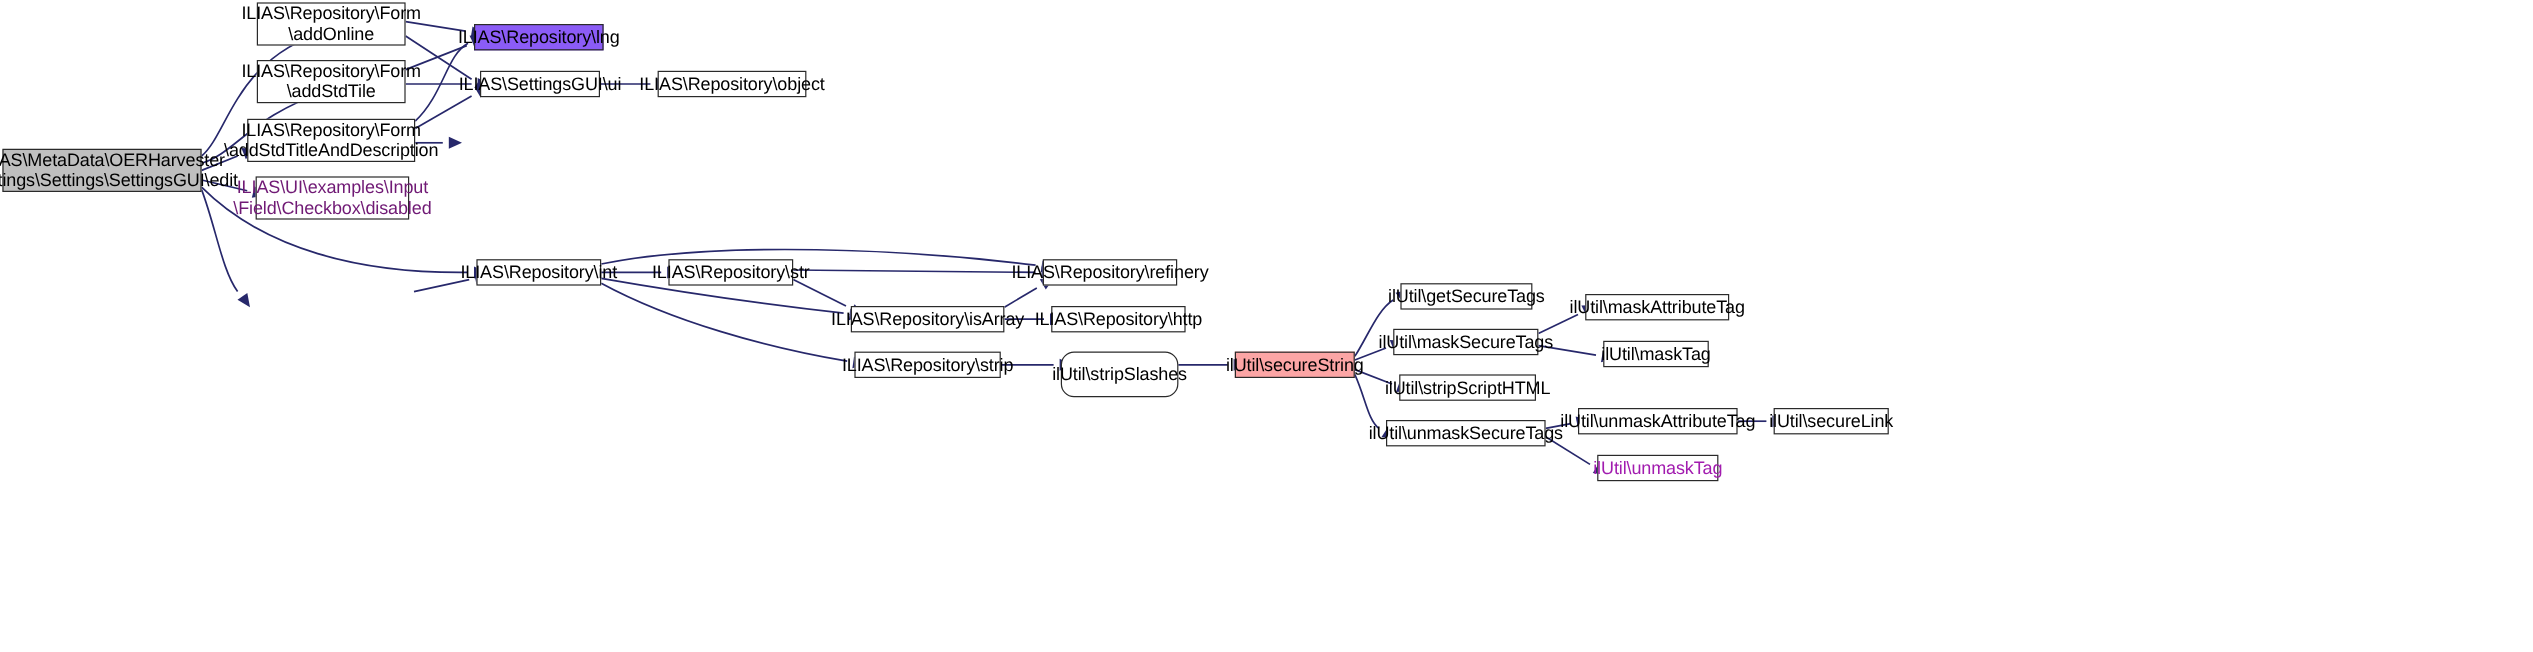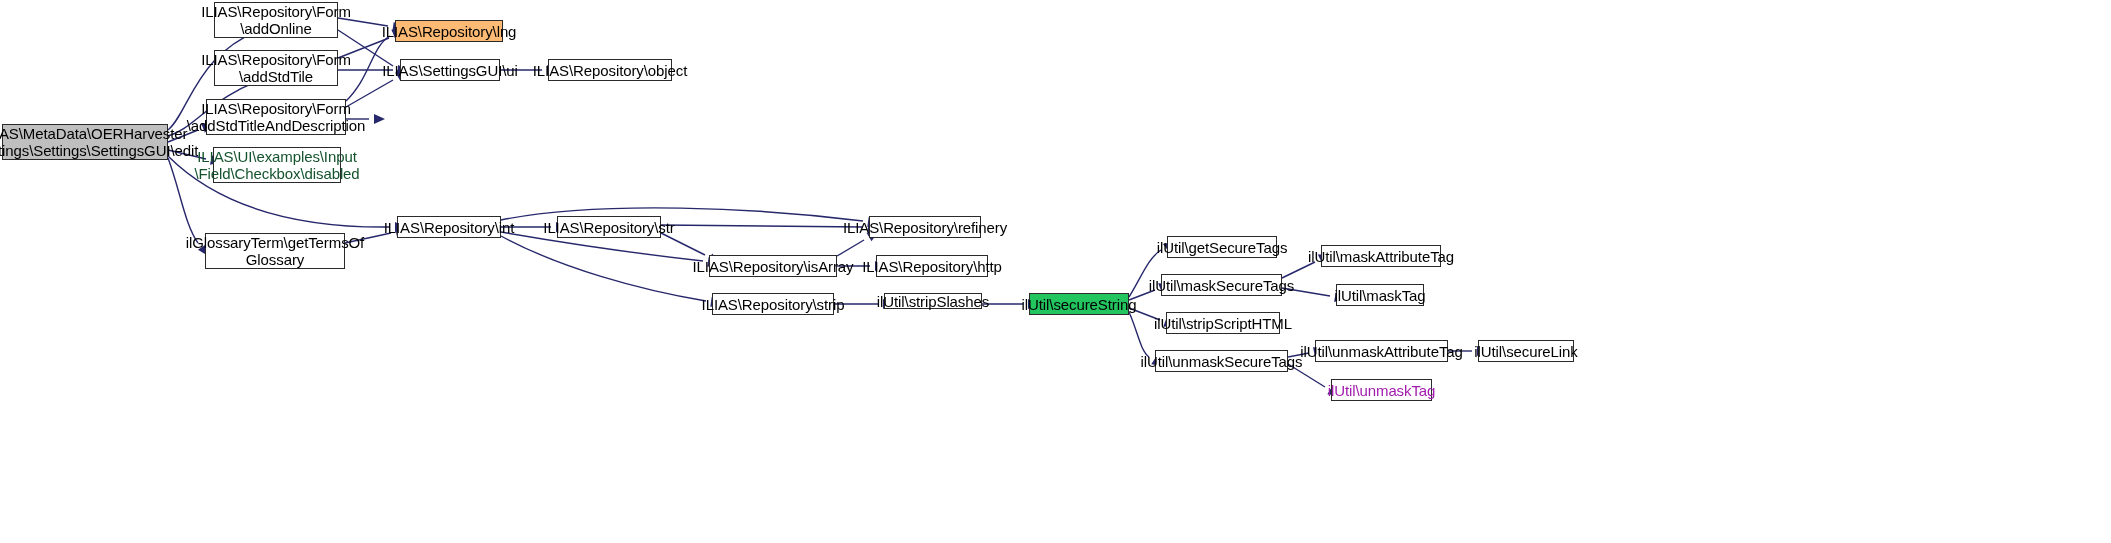--- a/index.html
+++ b/index.html
@@ -122,35 +122,33 @@
       <polygon points="0,-5 0,5 11,0" fill="#27286b" transform="translate(1477,351) rotate(0)"></polygon>
     </svg>
 <div class="node root" style="left: 2px; top: 124px; width: 166px; height: 36px; border-color: rgb(42, 42, 42); background: rgb(191, 191, 191); color: rgb(0, 0, 0);"><span>ILIAS\MetaData\OERHarvester
 \Settings\Settings\SettingsGUI\edit</span></div>
     <div class="node" style="left: 214px; top: 2px; width: 124px; height: 36px; border-color: rgb(42, 42, 42); background: rgb(255, 255, 255); color: rgb(0, 0, 0);"><span>ILIAS\Repository\Form
 \addOnline</span></div>
     <div class="node" style="left: 214px; top: 50px; width: 124px; height: 36px; border-color: rgb(42, 42, 42); background: rgb(255, 255, 255); color: rgb(0, 0, 0);"><span>ILIAS\Repository\Form
 \addStdTile</span></div>
     <div class="node" style="left: 206px; top: 99px; width: 140px; height: 36px; border-color: rgb(42, 42, 42); background: rgb(255, 255, 255); color: rgb(0, 0, 0);"><span>ILIAS\Repository\Form
 \addStdTitleAndDescription</span></div>
-    <div class="node" style="left: 213px; top: 147px; width: 128px; height: 36px; border-color: rgb(42, 42, 42); background: rgb(255, 255, 255); color: #14532d;"><span>ILIAS\UI\examples\Input
+    <div class="node" style="left: 213px; top: 147px; width: 128px; height: 36px; border-color: rgb(42, 42, 42); background: rgb(255, 255, 255); color: #701a75;"><span>ILIAS\UI\examples\Input
 \Field\Checkbox\disabled</span></div>
-    <div class="node" style="left: 205px; top: 233px; width: 140px; height: 36px; border-color: rgb(42, 42, 42); background: rgb(255, 255, 255); color: rgb(0, 0, 0);"><span>ilGlossaryTerm\getTermsOf
-Glossary</span></div>
-    <div class="node" style="left: 395px; top: 20px; width: 108px; height: 22px; border-color: rgb(42, 42, 42); background: #fdba74; color: rgb(0, 0, 0); align-items: center;"><span>ILIAS\Repository\lng</span></div>
+    <div class="node" style="left: 395px; top: 20px; width: 108px; height: 22px; border-color: rgb(42, 42, 42); background: #8b5cf6; color: rgb(0, 0, 0); align-items: center;"><span>ILIAS\Repository\lng</span></div>
     <div class="node" style="left: 400px; top: 59px; width: 100px; height: 22px; border-color: rgb(42, 42, 42); background: rgb(255, 255, 255); color: rgb(0, 0, 0);"><span>ILIAS\SettingsGUI\ui</span></div>
     <div class="node" style="left: 548px; top: 59px; width: 124px; height: 22px; border-color: rgb(42, 42, 42); background: rgb(255, 255, 255); color: rgb(0, 0, 0);"><span>ILIAS\Repository\object</span></div>
     <div class="node" style="left: 397px; top: 216px; width: 104px; height: 22px; border-color: rgb(42, 42, 42); background: rgb(255, 255, 255); color: rgb(0, 0, 0);"><span>ILIAS\Repository\int</span></div>
     <div class="node" style="left: 557px; top: 216px; width: 104px; height: 22px; border-color: rgb(42, 42, 42); background: rgb(255, 255, 255); color: rgb(0, 0, 0);"><span>ILIAS\Repository\str</span></div>
     <div class="node" style="left: 709px; top: 255px; width: 128px; height: 22px; border-color: rgb(42, 42, 42); background: rgb(255, 255, 255); color: rgb(0, 0, 0);"><span>ILIAS\Repository\isArray</span></div>
     <div class="node" style="left: 712px; top: 293px; width: 122px; height: 22px; border-color: rgb(42, 42, 42); background: rgb(255, 255, 255); color: rgb(0, 0, 0);"><span>ILIAS\Repository\strip</span></div>
     <div class="node" style="left: 869px; top: 216px; width: 112px; height: 22px; border-color: rgb(42, 42, 42); background: rgb(255, 255, 255); color: rgb(0, 0, 0);"><span>ILIAS\Repository\refinery</span></div>
     <div class="node" style="left: 876px; top: 255px; width: 112px; height: 22px; border-color: rgb(42, 42, 42); background: rgb(255, 255, 255); color: rgb(0, 0, 0);"><span>ILIAS\Repository\http</span></div>
-    <div class="node" style="left: 884px; top: 293px; width: 98px; height: 16px; border-color: rgb(42, 42, 42); background: rgb(255, 255, 255); color: rgb(0, 0, 0);"><span>ilUtil\stripSlashes</span></div>
-    <div class="node" style="left: 1029px; top: 293px; width: 100px; height: 22px; border-color: rgb(42, 42, 42); background: #22c55e; color: rgb(0, 0, 0);"><span>ilUtil\secureString</span></div>
+    <div class="node" style="left: 884px; top: 293px; width: 98px; height: 38px; border-color: rgb(42, 42, 42); background: rgb(255, 255, 255); color: rgb(0, 0, 0); border-radius: 11px;"><span>ilUtil\stripSlashes</span></div>
+    <div class="node" style="left: 1029px; top: 293px; width: 100px; height: 22px; border-color: rgb(42, 42, 42); background: #fca5a5; color: rgb(0, 0, 0);"><span>ilUtil\secureString</span></div>
     <div class="node" style="left: 1167px; top: 236px; width: 110px; height: 22px; border-color: rgb(42, 42, 42); background: rgb(255, 255, 255); color: rgb(0, 0, 0);"><span>ilUtil\getSecureTags</span></div>
     <div class="node" style="left: 1161px; top: 274px; width: 121px; height: 22px; border-color: rgb(42, 42, 42); background: rgb(255, 255, 255); color: rgb(0, 0, 0);"><span>ilUtil\maskSecureTags</span></div>
     <div class="node" style="left: 1166px; top: 312px; width: 114px; height: 22px; border-color: rgb(42, 42, 42); background: rgb(255, 255, 255); color: rgb(0, 0, 0);"><span>ilUtil\stripScriptHTML</span></div>
     <div class="node" style="left: 1155px; top: 350px; width: 133px; height: 22px; border-color: rgb(42, 42, 42); background: rgb(255, 255, 255); color: rgb(0, 0, 0);"><span>ilUtil\unmaskSecureTags</span></div>
     <div class="node" style="left: 1321px; top: 245px; width: 120px; height: 22px; border-color: rgb(42, 42, 42); background: rgb(255, 255, 255); color: rgb(0, 0, 0);"><span>ilUtil\maskAttributeTag</span></div>
     <div class="node" style="left: 1336px; top: 284px; width: 88px; height: 22px; border-color: rgb(42, 42, 42); background: rgb(255, 255, 255); color: rgb(0, 0, 0);"><span>ilUtil\maskTag</span></div>
     <div class="node" style="left: 1315px; top: 340px; width: 133px; height: 22px; border-color: rgb(42, 42, 42); background: rgb(255, 255, 255); color: rgb(0, 0, 0);"><span>ilUtil\unmaskAttributeTag</span></div>
     <div class="node" style="left: 1331px; top: 379px; width: 101px; height: 22px; border-color: rgb(42, 42, 42); background: rgb(255, 255, 255); color: #a21caf;"><span>ilUtil\unmaskTag</span></div>
     <div class="node" style="left: 1478px; top: 340px; width: 96px; height: 22px; border-color: rgb(42, 42, 42); background: rgb(255, 255, 255); color: rgb(0, 0, 0);"><span>ilUtil\secureLink</span></div>
   </div>

